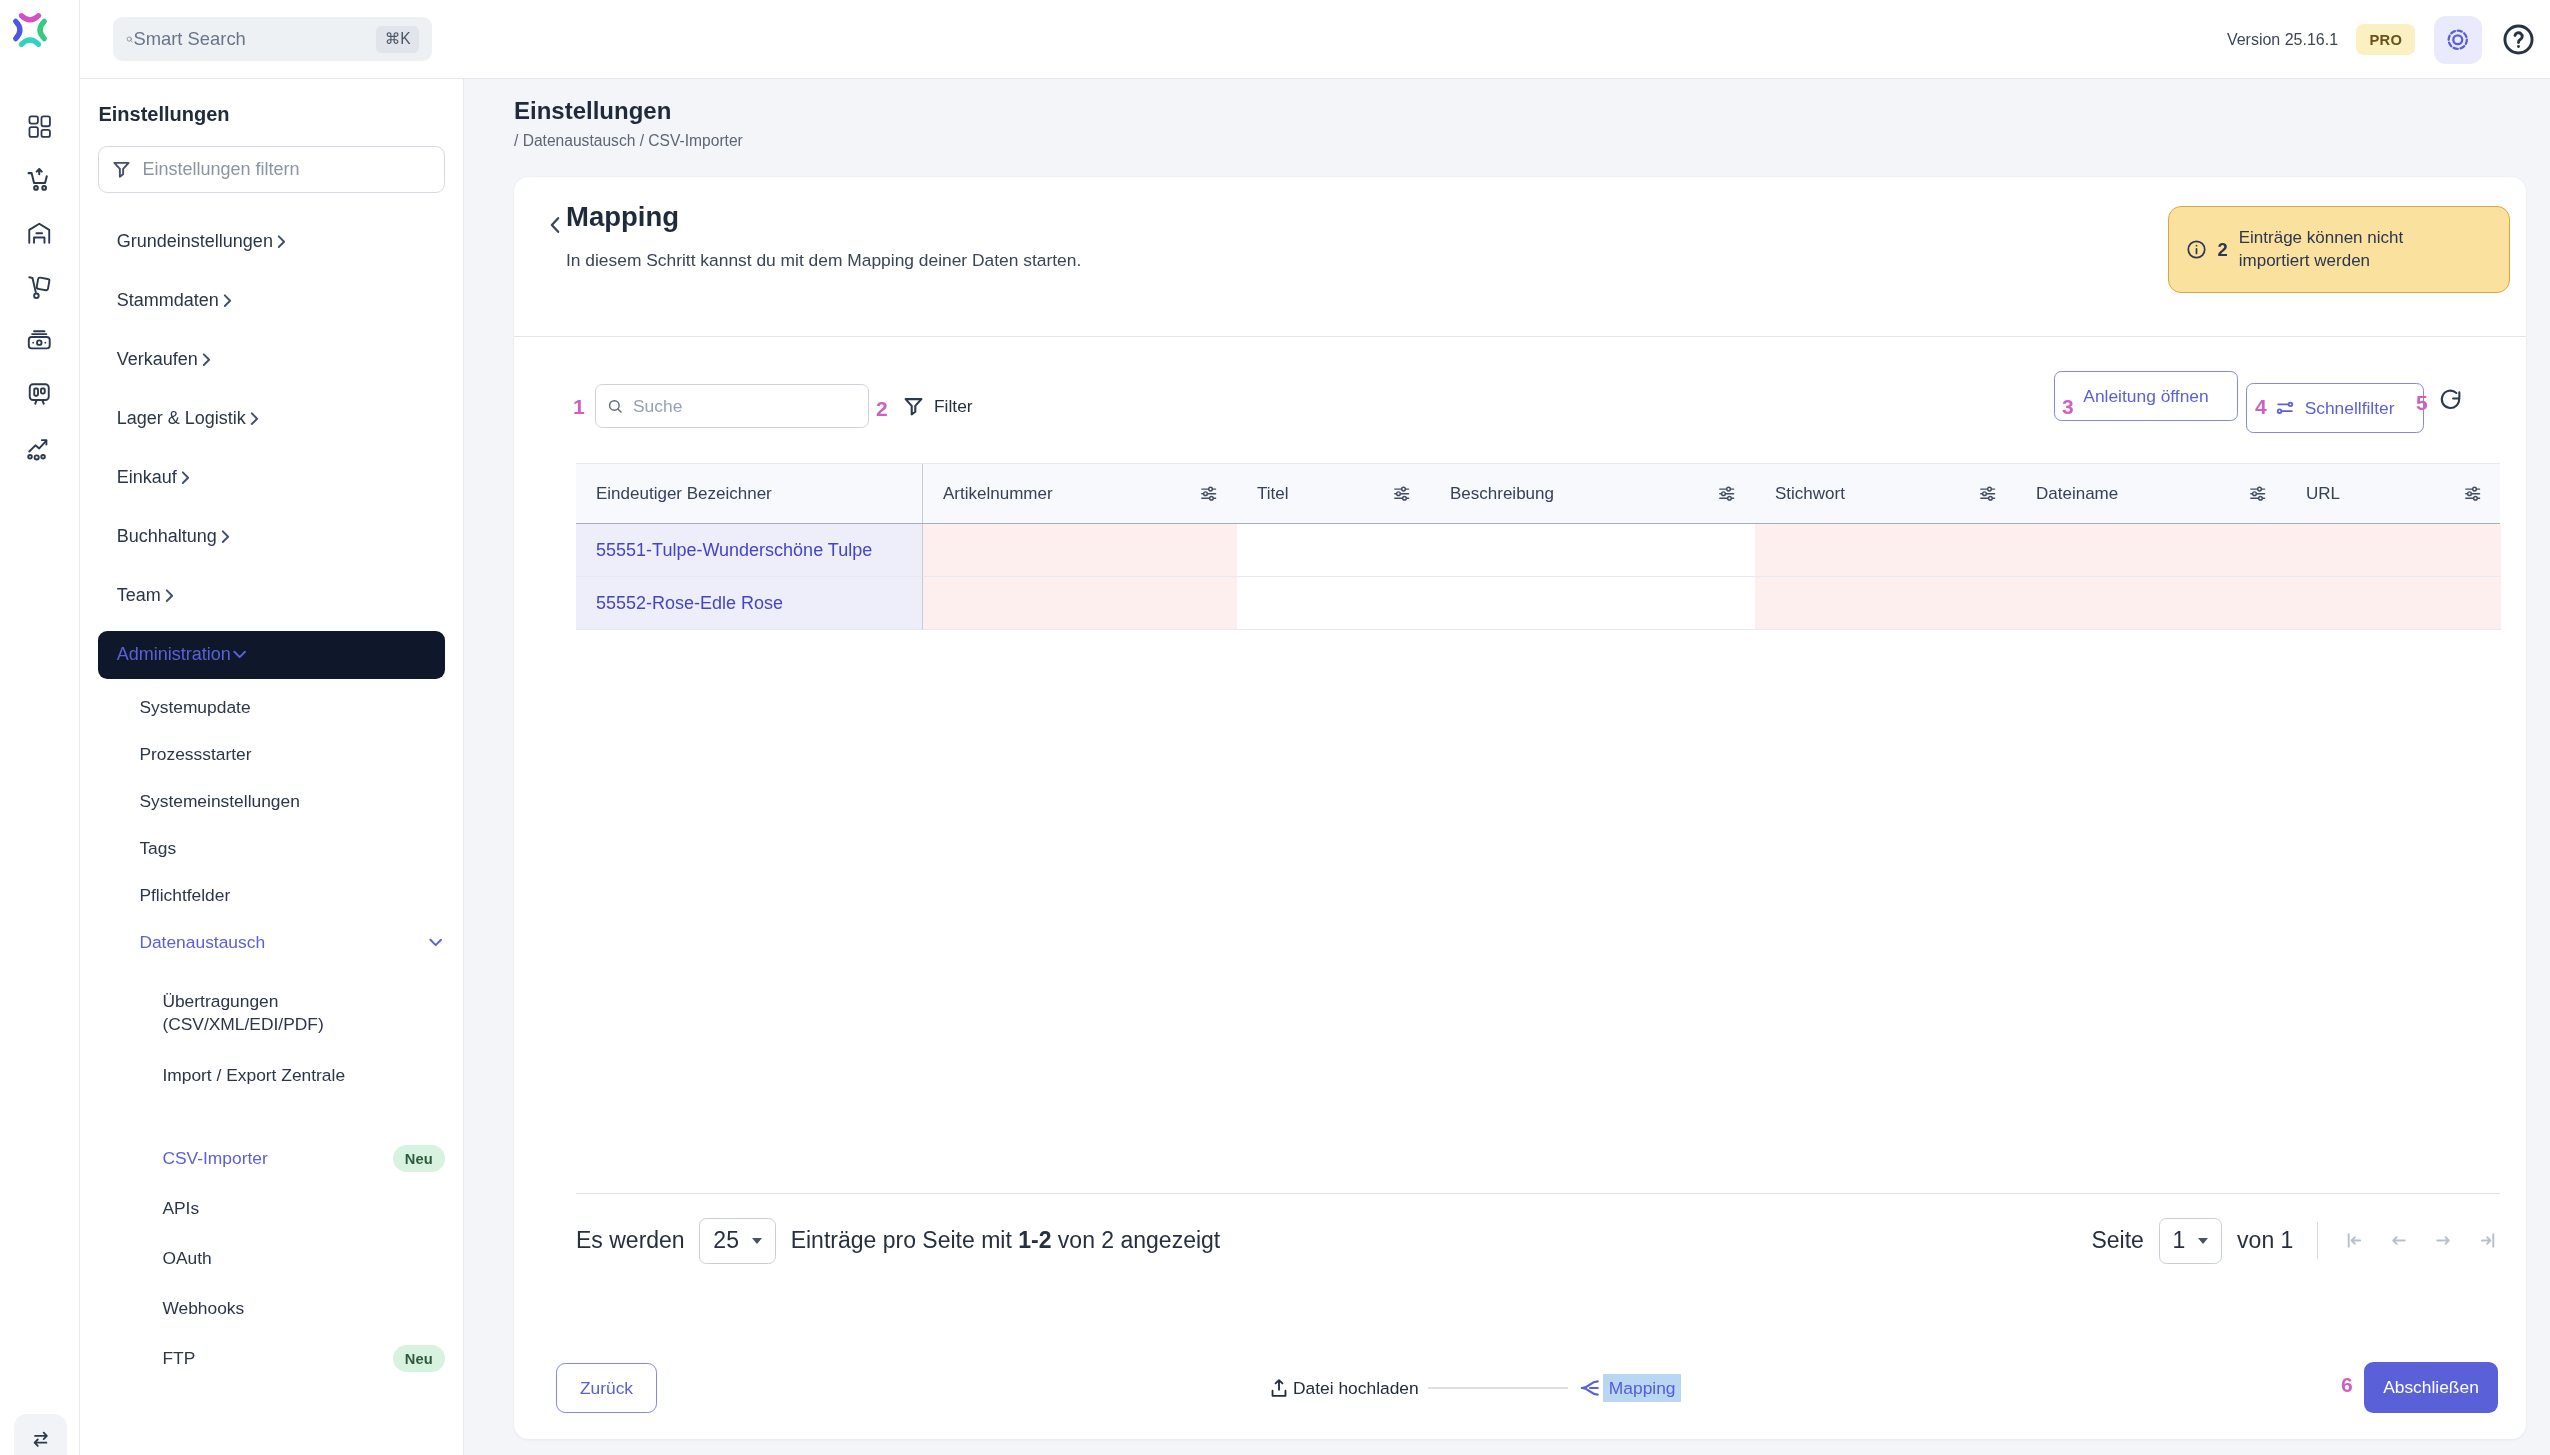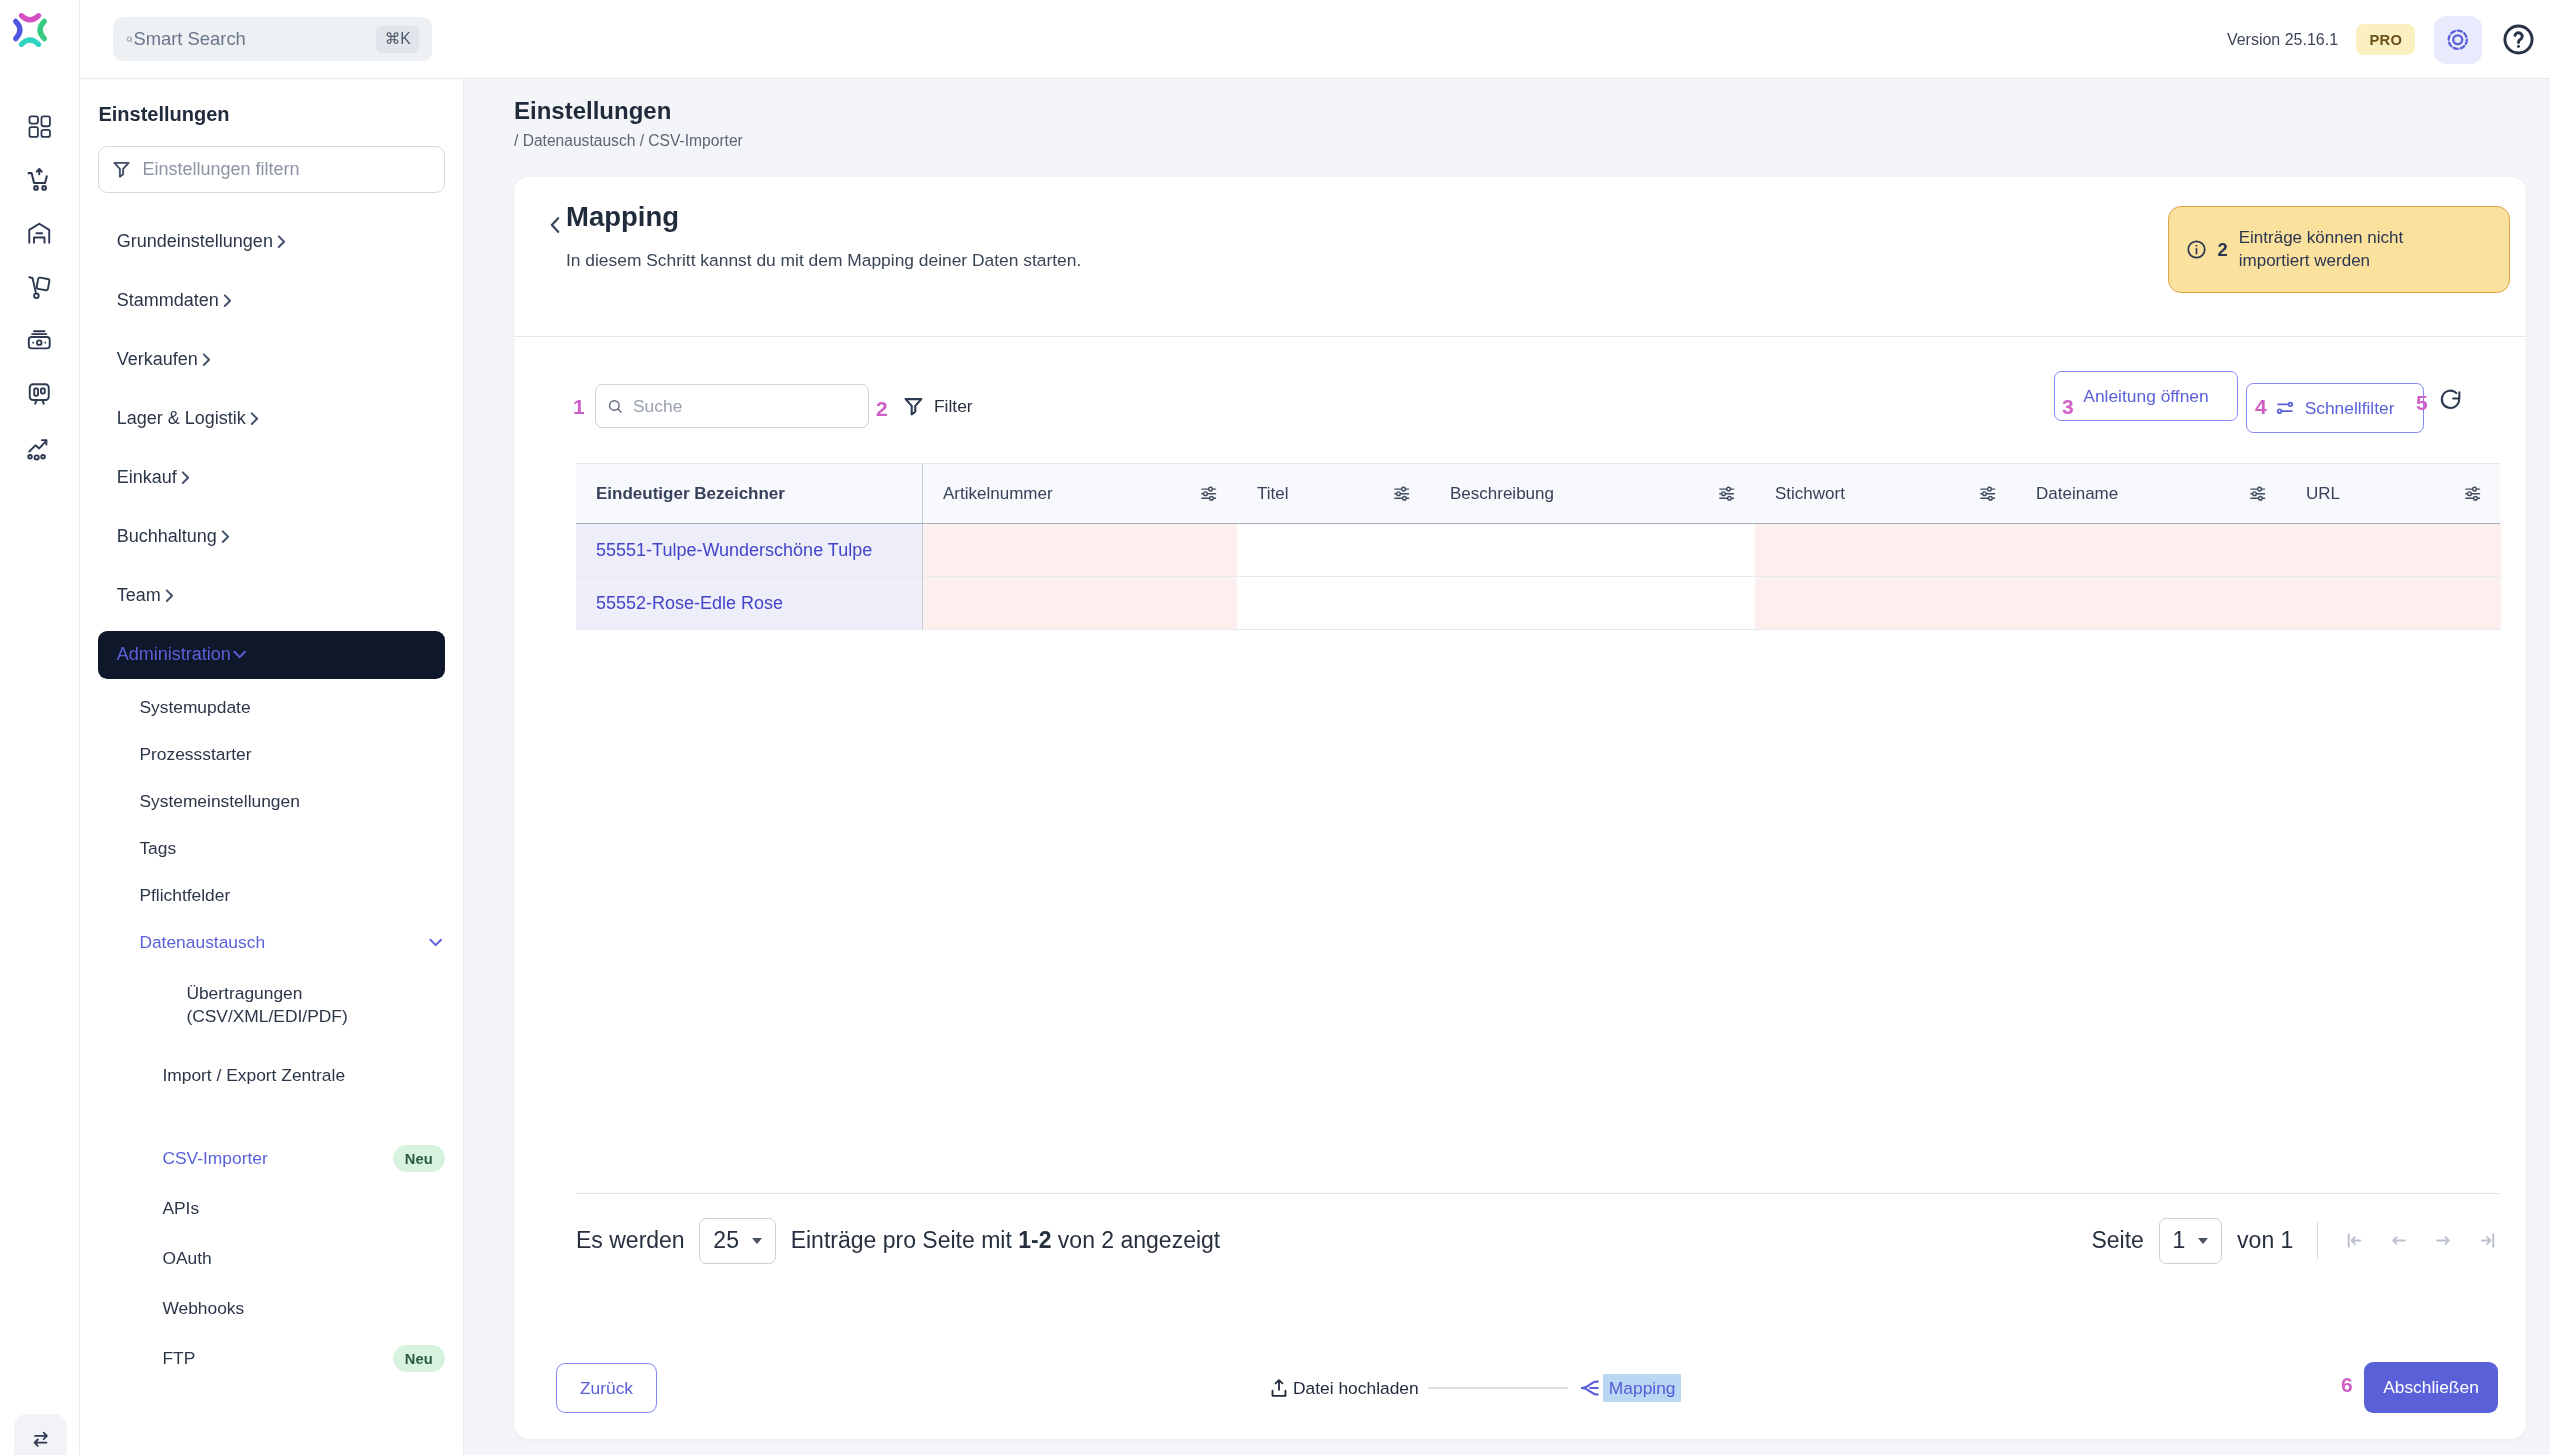--- a/index.html
+++ b/index.html
@@ -48,21 +48,21 @@
   .nav-item { height:59px; display:flex; align-items:center; justify-content:flex-start;
     padding:0 18.4px; font-size:18px; color:#2b3648; border-radius:9.2px; cursor:pointer; }
   .nav-item.active { background:#0f172a; color:#5a61d8; height:48px; margin:5.5px 0; }
   .nav-item.active svg { stroke:#5a61d8; }
   .subnav { margin-left:41px; }
   .subnav .nav-sub { height:47px; display:flex; align-items:center; justify-content:space-between;
     font-size:17.4px; color:#2b3648; cursor:pointer; padding-right:0; }
   .subnav .nav-sub.purple { color:#5a61d8; }
   .subnav2 { margin-left:23px; }
   .subnav2 .nav-sub { height:50px; }
-  .nav-sub.wrap2 { height:70px; align-items:center; padding-top:7.3px; line-height:23px; width:230px;margin-left:24px; }
+  .nav-sub.wrap2 { height:70px; align-items:flex-end; padding-top:7.3px; line-height:23px; width:230px; }
   .neu-badge { background:#d7f2df; color:#2c5a3c; font-weight:bold; font-size:14.7px;
     padding:5.5px 12px; border-radius:917px; }
   .chev { width:17.4px; height:17.4px; }
 
   
   .content { position:absolute; left:464px; top:79px; width:2087px; height:1376px; background:#f3f5f8; }
   .page-title { position:absolute; left:50px; top:18.4px; font-size:24px; font-weight:bold; color:#1f2a3b; }
   .breadcrumb { position:absolute; left:50px; top:53px; font-size:15.6px; color:#5c6675; }
 
   .card { position:absolute; left:50px; top:98px; width:2012px; height:1262px;
@@ -93,21 +93,21 @@
     gap:9.2px; cursor:pointer; font-family:"Liberation Sans",sans-serif; }
   .refresh { position:absolute; left:1924px; top:211px; width:25px; height:25px; cursor:pointer; }
   .ann { position:absolute; color:#ce5fc5; font-size:21px; font-weight:bold; z-index:6; }
 
   
   .tablewrap { position:absolute; left:62px; top:286px; width:1924px; }
   .tgrid { display:grid; grid-template-columns:347px 314px 193px 325px 261px 270px 215px; }
   .thead { background:#f8f9fc; border-top:0.9px solid #e6e9ef; border-bottom:1.4px solid #a6adbb; height:61px; }
   .th { display:flex; align-items:center; justify-content:space-between;
     padding:0 20px; font-size:17px; color:#36415a; }
-  .th.first { border-right:0.9px solid #c6ccd6;font-weight:bold; }
+  .th.first { border-right:0.9px solid #c6ccd6; }
   .td { height:53px; border-bottom:0.9px solid #e6e9ef; }
   .td.indigo { background:#edeef9; border-right:0.9px solid #c6ccd6; display:flex; align-items:center;
     padding:0 20px; color:#4345c9; font-size:18px; cursor:pointer; }
   .td.pink { background:#fdefed; }
   .td.white { background:#fff; }
   .slid { width:17.4px; height:17.4px; cursor:pointer; flex:none; }
 
   
   .hr2 { position:absolute; left:62px; top:1016px; width:1924px; height:0.9px; background:#dde1e8; }
   .pag { position:absolute; left:62px; top:1036px; width:1924px; height:55px;

